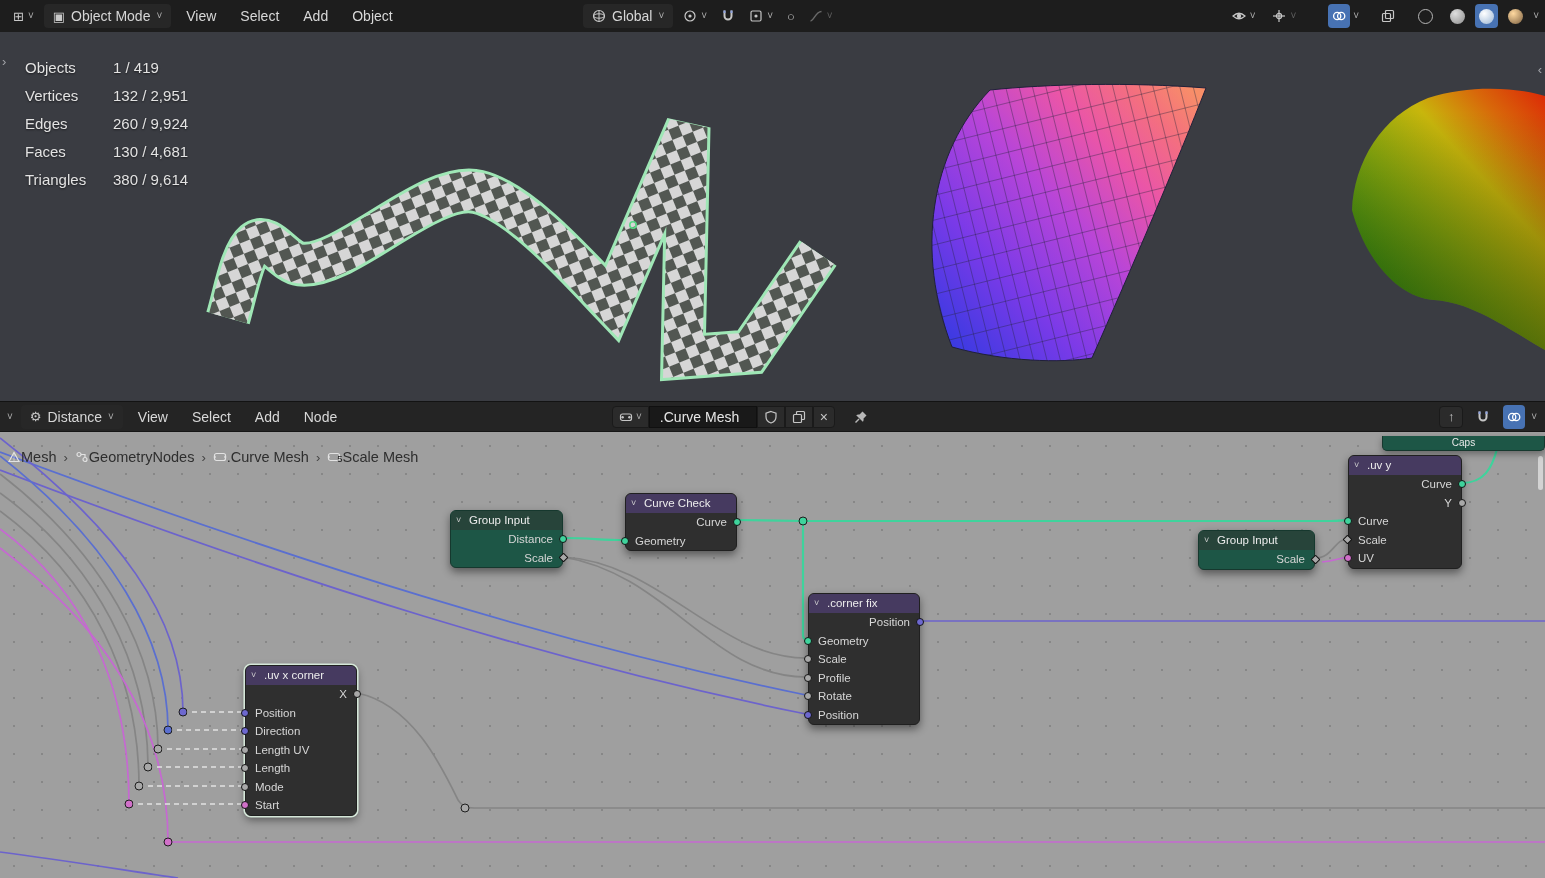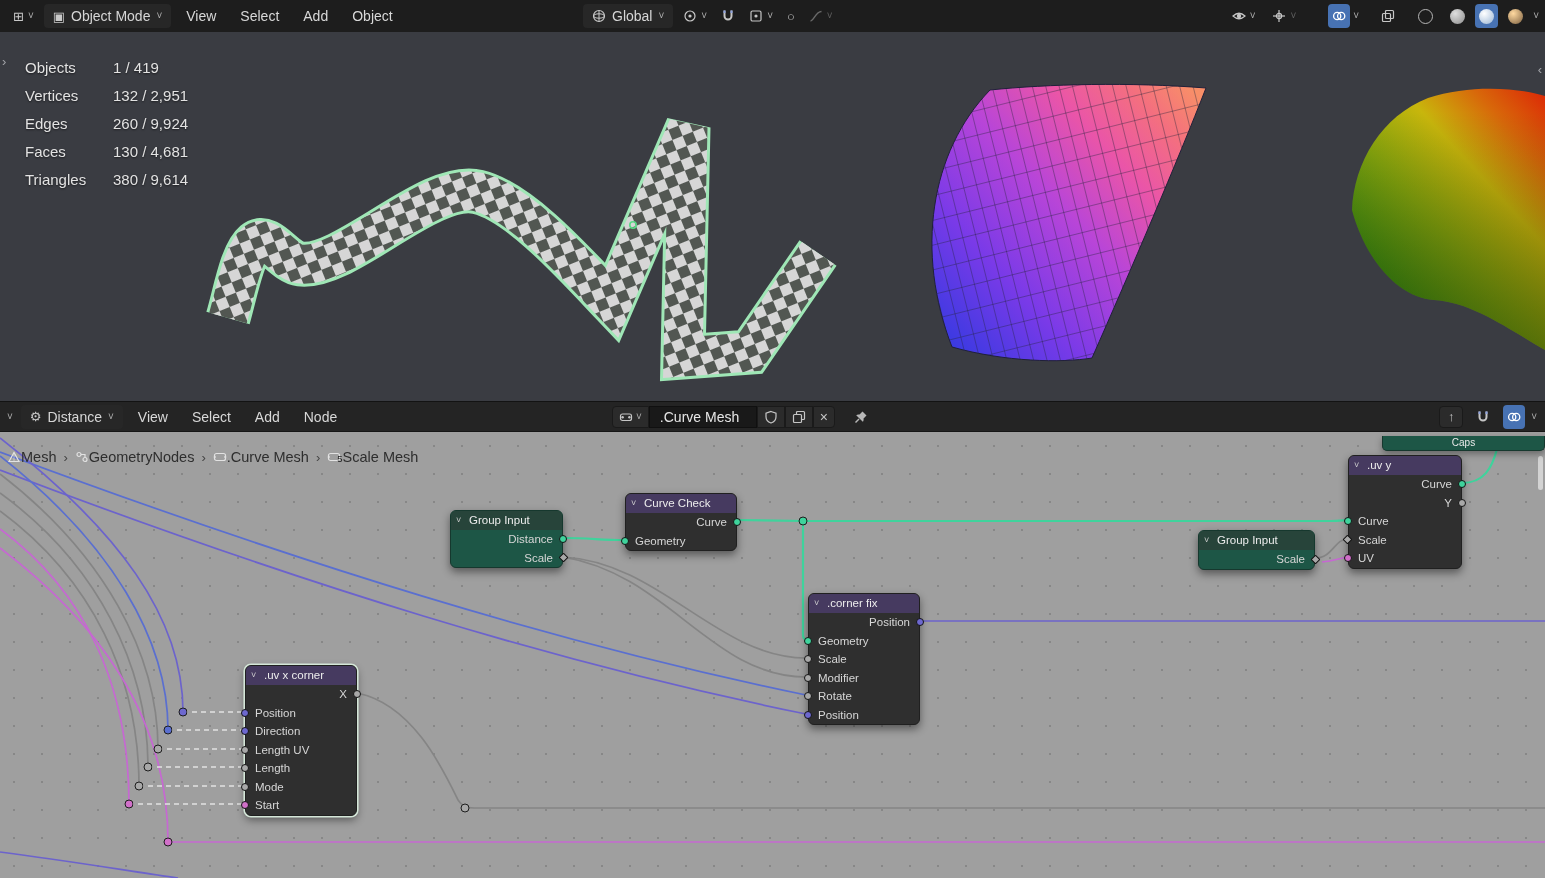--- a/index.html
+++ b/index.html
@@ -476,21 +476,21 @@
       <div class="nrow">
         <span class="sock l c-teal"></span>
         <span>Geometry</span>
       </div>
       <div class="nrow">
         <span class="sock l c-gray"></span>
         <span>Scale</span>
       </div>
       <div class="nrow">
         <span class="sock l c-gray"></span>
-        <span>Modifier</span>
+        <span>Profile</span>
       </div>
       <div class="nrow">
         <span class="sock l c-gray"></span>
         <span>Rotate</span>
       </div>
       <div class="nrow">
         <span class="sock l c-purple"></span>
         <span>Position</span>
       </div>
     </div>

